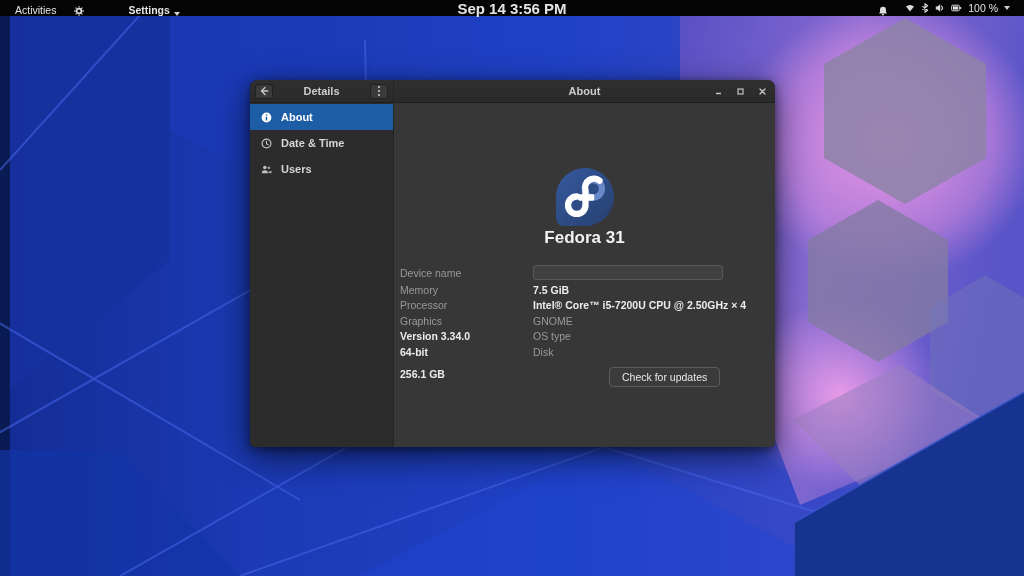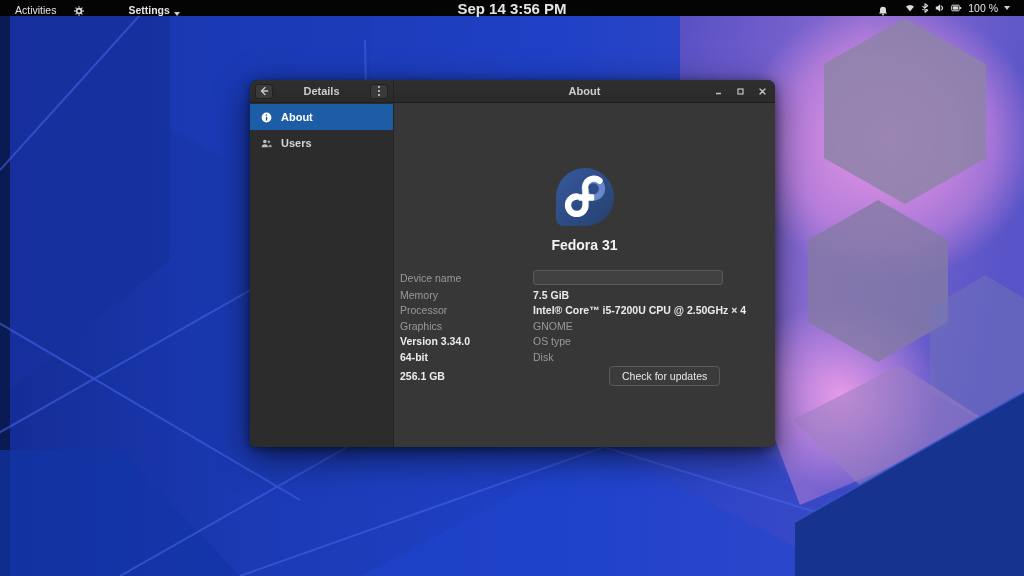--- a/index.html
+++ b/index.html
@@ -48,29 +48,29 @@
   .sidebar { width:144px; flex:0 0 auto; background:#2c2c2c; border-right:1px solid #232323; padding-top:1px; }
   .side-item { height:26px; display:flex; align-items:center; gap:9px; padding:0 4px 0 11px;
     font-size:11px; font-weight:bold; color:#d5d5d5; cursor:default; }
   .side-item .s-icon { display:inline-flex; color:#c0c0c0; width:11px; justify-content:center; }
   .side-item.selected { background:#1c5da6; color:#ffffff; }
   .side-item.selected .s-icon { color:#ffffff; }
 
   .main-pane { flex:1; background:#373737; display:flex; flex-direction:column; align-items:center; }
 
   .logo-wrap { margin-top:63px; width:62px; height:62px; }
-  .distro-name { margin-top:9px; font-size:14px; font-weight:bold; color:#f2f2f2; }
+  .distro-name { font-size:17px; font-weight:bold; color:#f2f2f2; }
 
   .info-grid { margin-top:17px; display:grid; grid-template-columns:126px 236px;
     column-gap:7px; row-gap:3.5px; align-items:center; font-size:10.5px; }
   .i-label { color:#999999; text-align:left; }
   .i-value { color:#ececec; font-weight:bold; }
   .device-input { width:190px; height:15px; background:#414141; border:1px solid #5a5a5a;
     border-radius:3px; color:#eee; font-size:10px; padding:0 4px; outline:none; }
-  .update-row { grid-column:2; margin-top:0; }
+  .update-row { grid-column:2; margin-top:6px; }
   .update-btn { margin-left:76px; height:20px; padding:0 12px; font-size:10.5px;
     background:#3b3b3b; color:#e8e8e8; border:1px solid #5c5c5c; border-radius:4px;
     font-family:"Liberation Sans",sans-serif; }
 </style>
 </head>
 <body>
 
 <svg class="wallpaper" viewBox="0 0 1024 576" preserveAspectRatio="none">
   <defs>
     <linearGradient id="gBase" x1="0" y1="0" x2="1" y2="0">
@@ -235,20 +235,29 @@
       <div class="side-item selected">
         <span class="s-icon">
           <svg width="11" height="11" viewBox="0 0 11 11" fill="currentColor">
             <path d="M5.5 0.6a4.9 4.9 0 1 0 0 9.8 4.9 4.9 0 0 0 0-9.8zm0 1.6a0.8 0.8 0 1 1 0 1.6 0.8 0.8 0 0 1 0-1.6zm-0.7 2.6h1.4v3.6H4.8z" fill-rule="evenodd"></path>
           </svg>
         </span>
         <span>About</span>
       </div>
       <div class="side-item">
         <span class="s-icon">
+          <svg width="11" height="11" viewBox="0 0 11 11" fill="none" stroke="currentColor">
+            <circle cx="5.5" cy="5.5" r="4.4" stroke-width="1.2"></circle>
+            <path d="M5.5 3v2.7l1.8 1.2" stroke-width="1.1" stroke-linecap="round"></path>
+          </svg>
+        </span>
+        <span>Date &amp; Time</span>
+      </div>
+      <div class="side-item">
+        <span class="s-icon">
           <svg width="12" height="11" viewBox="0 0 12 11" fill="currentColor">
             <circle cx="4.2" cy="3.4" r="1.9"></circle>
             <path d="M0.8 9.6a3.4 3.4 0 0 1 6.8 0z"></path>
             <circle cx="8.6" cy="3.6" r="1.5" opacity="0.75"></circle>
             <path d="M7.8 9.6a3 3 0 0 1 3.6-2.5 2.9 2.9 0 0 1 0 2.5z" opacity="0.75"></path>
           </svg>
         </span>
         <span>Users</span>
       </div>
     </div>

